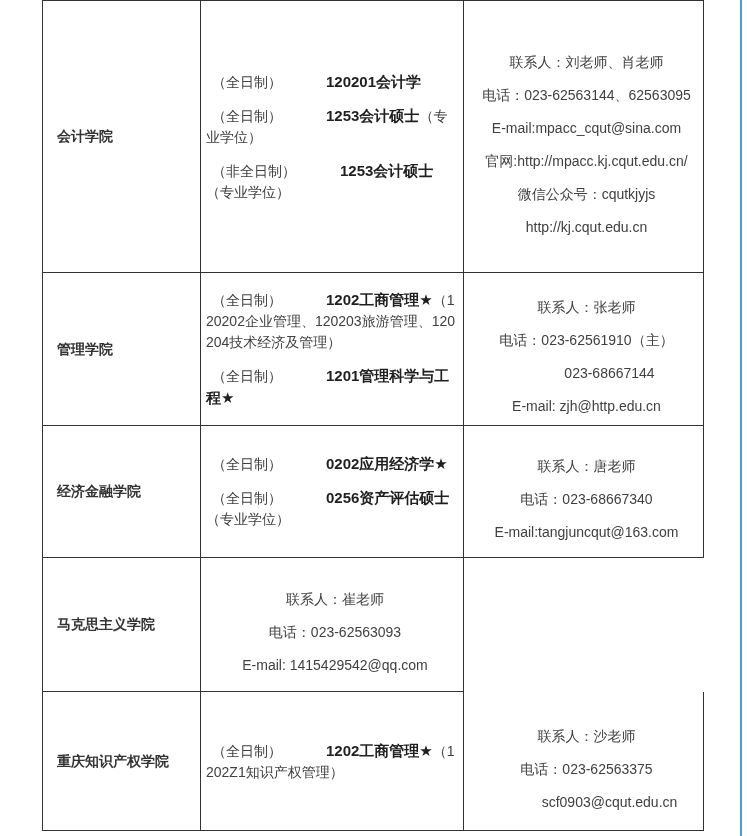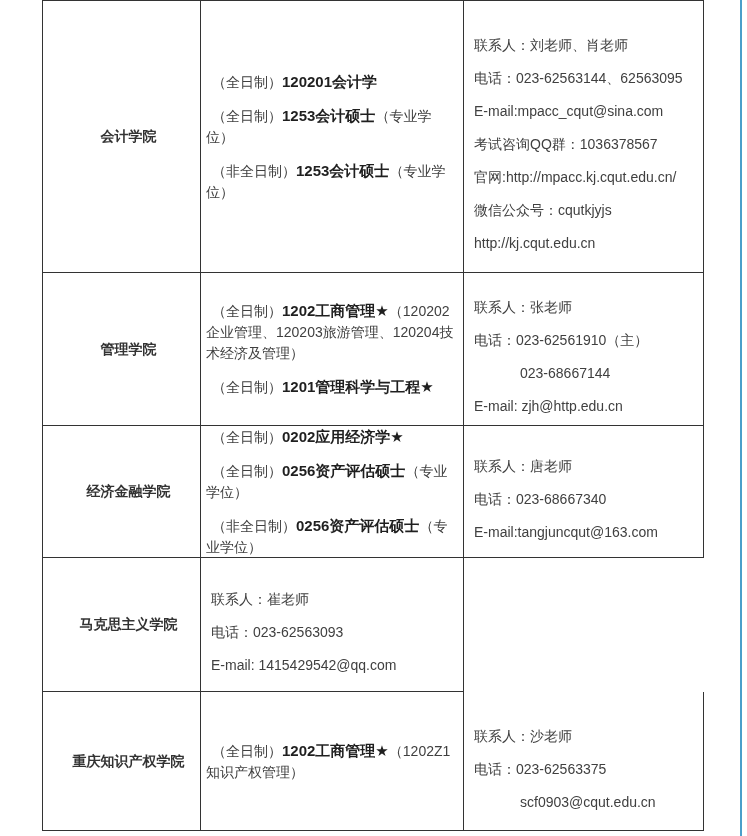--- a/index.html
+++ b/index.html
@@ -18,27 +18,27 @@
   .row:nth-of-type(3){height:132px;}
   .row:nth-of-type(4){height:134px;}
   .row:nth-of-type(5){height:139px;}
   .cell{
     box-sizing:border-box;
     border-right:1px solid #333;border-bottom:1px solid #333;
     display:flex;flex-direction:column;justify-content:center;
     overflow:hidden;
   }
   .cell p{margin:6px 0;line-height:21px;}
-  .college{padding-left:14px;align-items:center;}
+  .college{padding-left:14px;}
   .college p{font-weight:bold;color:#333333;white-space:nowrap;}
   .progs{padding:0 6px 0 5px;}
   .prog{text-indent:6px;word-break:break-all;color:#595959;}
   .pfx{color:#404040;}
-  .pname{font-weight:bold;color:#1f1f1f;font-size:15px;}
-  .contact{padding:16px 4px 0 10px;}
+  .pname{font-weight:bold;color:#1f1f1f;font-size:15px;margin-left:44px;}
+  .contact{padding:16px 4px 0 10px;text-align:center;}
   .contact p{white-space:nowrap;color:#404040;}
   .contact p.indent{padding-left:46px;}
   .accent-line{
     position:absolute;left:740px;top:0;width:2px;height:836px;
   }
 </style>
 </head>
 <body>
 
 <div class="table">
@@ -49,21 +49,20 @@
     </div>
     <div class="cell progs">
       <p class="prog"><span class="pfx">（全日制）</span><span class="pname">120201会计学</span><span class="pfx"></span></p>
       <p class="prog"><span class="pfx">（全日制）</span><span class="pname">1253会计硕士</span><span class="pfx">（专业学位）</span></p>
       <p class="prog"><span class="pfx">（非全日制）</span><span class="pname">1253会计硕士</span><span class="pfx">（专业学位）</span></p>
     </div>
     <div class="cell contact">
       <p>联系人：刘老师、肖老师</p>
       <p>电话：023-62563144、62563095</p>
       <p>E-mail:mpacc_cqut@sina.com</p>
-      <p>考试咨询QQ群：1036378567</p>
       <p>官网:http://mpacc.kj.cqut.edu.cn/</p>
       <p>微信公众号：cqutkjyjs</p>
       <p>http://kj.cqut.edu.cn</p>
     </div>
   </div>
 
   <div class="row">
     <div class="cell college">
       <p>管理学院</p>
     </div>
@@ -79,21 +78,20 @@
     </div>
   </div>
 
   <div class="row">
     <div class="cell college">
       <p>经济金融学院</p>
     </div>
     <div class="cell progs">
       <p class="prog"><span class="pfx">（全日制）</span><span class="pname">0202应用经济学★</span><span class="pfx"></span></p>
       <p class="prog"><span class="pfx">（全日制）</span><span class="pname">0256资产评估硕士</span><span class="pfx">（专业学位）</span></p>
-      <p class="prog"><span class="pfx">（非全日制）</span><span class="pname">0256资产评估硕士</span><span class="pfx">（专业学位）</span></p>
     </div>
     <div class="cell contact">
       <p>联系人：唐老师</p>
       <p>电话：023-68667340</p>
       <p>E-mail:tangjuncqut@163.com</p>
     </div>
   </div>
 
   <div class="row">
     <div class="cell college">

